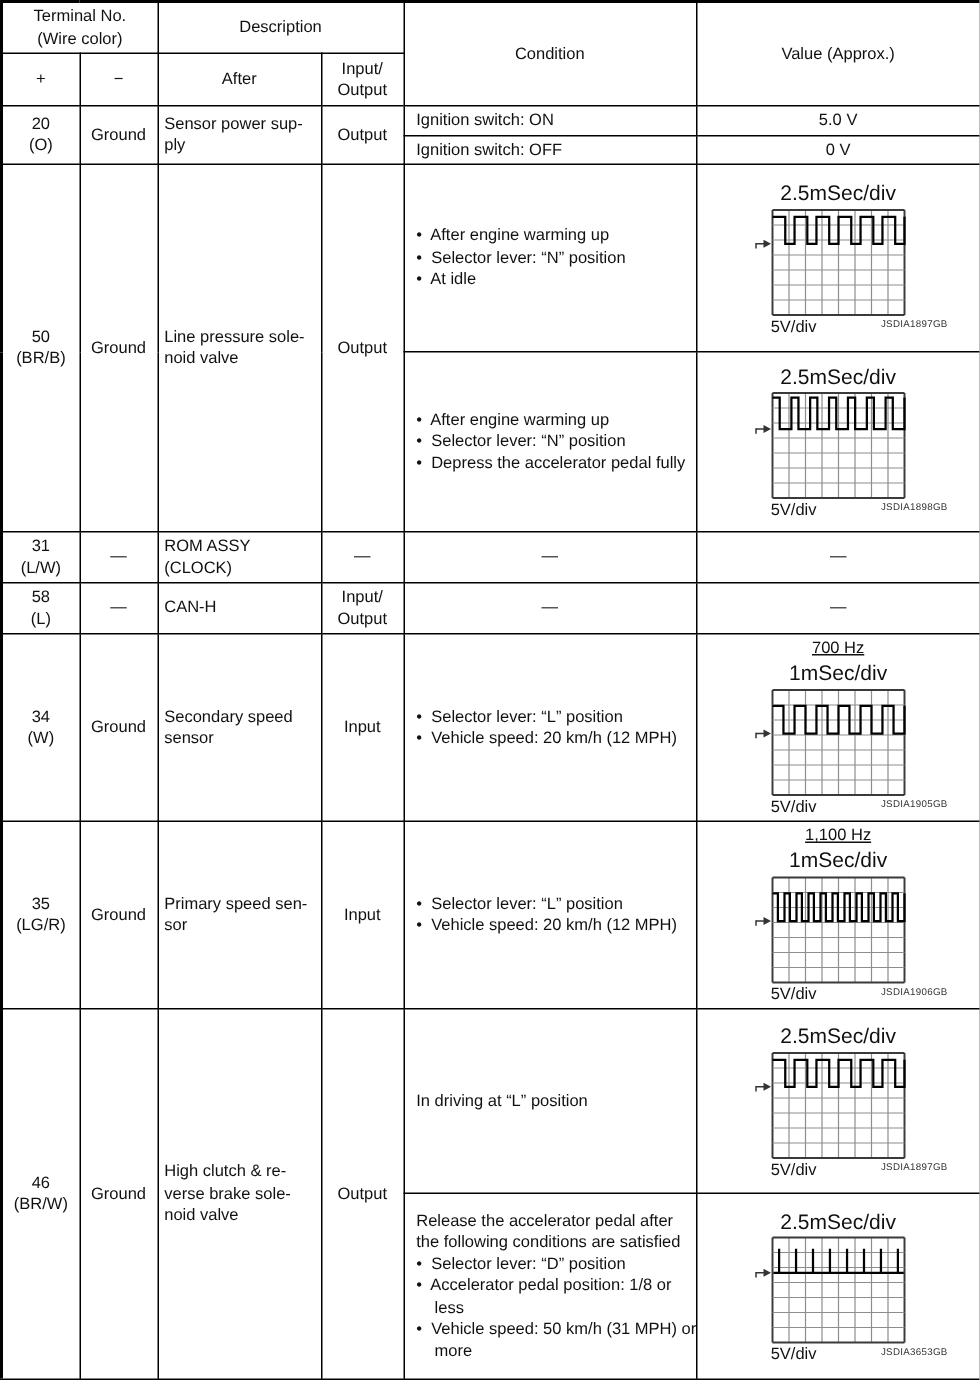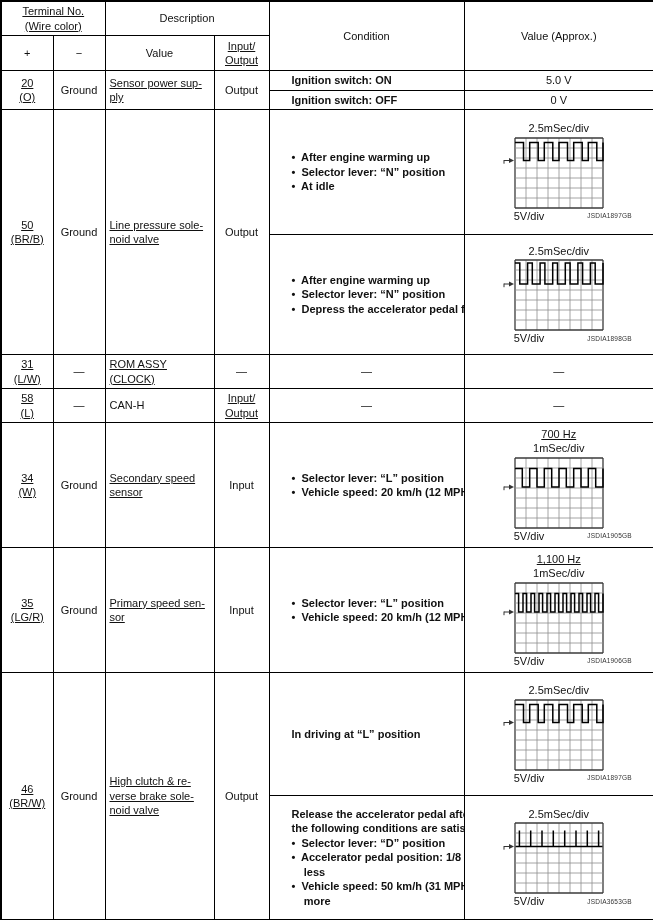--- a/index.html
+++ b/index.html
@@ -1,29 +1,29 @@
 <!DOCTYPE html>
 <html><head>
 <meta charset="utf-8">
 <style>
   html,body{margin:0;padding:0;background:#fff;}
   body{width:653px;height:920px;overflow:hidden;font-family:"Liberation Sans",sans-serif;color:#111;}
   table{border-collapse:collapse;table-layout:fixed;width:653px;border:2px solid #000;border-bottom-width:3px;}
   td{border:1px solid #000;vertical-align:middle;font-size:11px;line-height:1.32;padding:2px 4px;overflow:hidden;}
   .c{text-align:center;}
-  .pre{white-space:pre;text-decoration:underline;}
-  .cond{text-align:left;padding-left:22px;white-space:pre;font-weight:bold;}
+  .pre{white-space:pre;}
+  .cond{text-align:left;padding-left:8px;white-space:pre;}
   .val{text-align:center;}
   .scopecell{padding:2px 0;}
   
   .scope{width:150px;margin:0 auto;}
   .scope .freq{text-align:center;font-size:11px;line-height:1.25;text-decoration:underline;}
-  .scope .tdiv{text-align:center;font-size:11px;line-height:1.25;margin-bottom:1px;}
+  .scope .tdiv{text-align:center;font-size:14px;line-height:1.25;margin-bottom:1px;}
   .scope svg{display:block;margin-left:18px;}
-  .scope .brow{display:flex;align-items:center;margin-top:1px;}
+  .scope .brow{display:flex;align-items:flex-start;margin-top:1px;}
   .scope .vdiv{font-size:11px;margin-left:30px;line-height:1.1;}
   .scope .code{font-size:6.5px;color:#333;margin-left:auto;margin-right:2px;line-height:1.4;letter-spacing:0.2px;}
 </style>
 </head>
 <body>
 
 <table>
   <colgroup>
     <col style="width:52px">
       <col style="width:52px">
@@ -37,21 +37,21 @@
       <tr style="height:33px">
     <td colspan="2" class="c pre">Terminal No.
 (Wire color)</td>
     <td colspan="2" class="c">Description</td>
     <td rowspan="2" class="c">Condition</td>
     <td rowspan="2" class="c">Value (Approx.)</td>
   </tr>
   <tr style="height:35px">
     <td class="c">+</td>
     <td class="c">−</td>
-    <td class="c">Value</td>
+    <td class="c">After</td>
     <td class="c pre">Input/
 Output</td>
   </tr>
 
   <tr style="height:19px">
     <td rowspan="2" class="c pre">20
 (O)</td>
     <td rowspan="2" class="c">Ground</td>
     <td rowspan="2" class="pre">Sensor power sup-
 ply</td>

